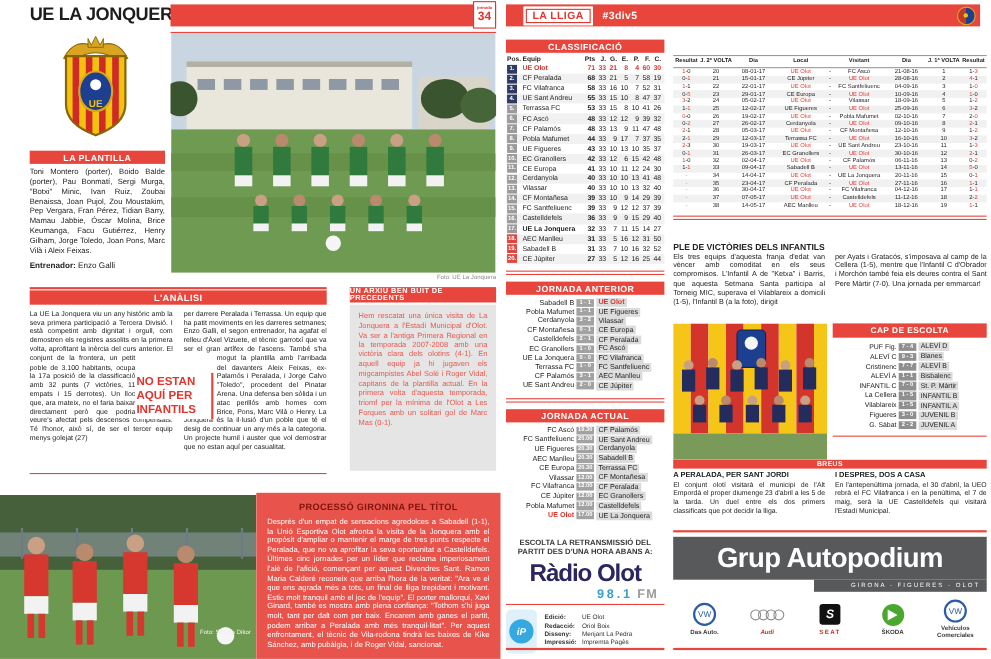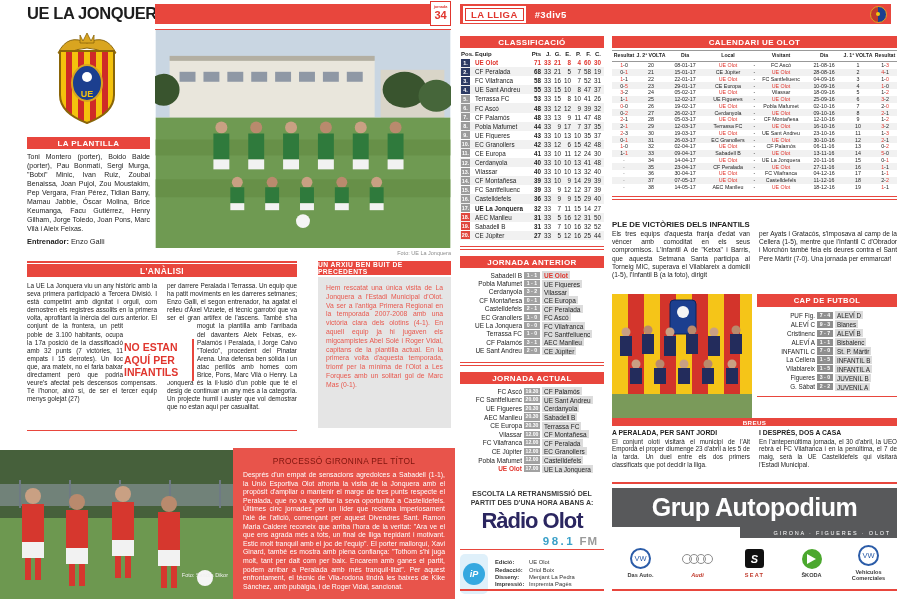--- a/index.html
+++ b/index.html
@@ -14,21 +14,21 @@
 .redline{background:var(--red)}
 .dbl{border-top:1.3px solid var(--red);border-bottom:1.3px solid var(--red)}
 .jtext{text-align:justify;color:var(--ink)}
 .rd{color:var(--redtext)}
 
 #hdr-title{left:27px;top:4px;font-size:16.5px;font-weight:bold;color:#1d1d1d;letter-spacing:-.4px}
 #hdr-bar-left{left:155px;top:4px;width:296px;height:20px}
 #jornada-badge{left:430px;top:1px;width:21px;height:25px;background:#fff;border:1px solid var(--redtext);display:flex;flex-direction:column;align-items:center;justify-content:center;line-height:1}
 #jornada-badge .jl{font-size:3.8px;color:var(--redtext);font-weight:bold}
 #jornada-badge .jn{font-size:11px;color:var(--redtext);font-weight:bold}
-#hdr-bar-right{left:460px;top:4px;width:431px;height:20px;justify-content:flex-start;padding-left:3px}
+#hdr-bar-right{left:460px;top:4px;width:431px;height:20px;justify-content:flex-start;padding-left:16px}
 #lliga-badge{background:#fff;color:var(--redtext);font-weight:bold;font-size:9.5px;padding:2px 7px;border:1px solid #fff;outline:1px solid var(--redtext);outline-offset:-3px}
 #hashtag{margin-left:9px;font-size:9.5px}
 #olot-crest{right:4px;top:2px;width:17px;height:17px;border-radius:50%;border:1.5px solid #d9a520;background:linear-gradient(90deg,#c0392b 50%,#1c3f8f 50%);position:absolute}
 #olot-crest i{position:absolute;left:5px;top:5px;width:4px;height:4px;border-radius:50%;background:#f2c40f}
 
 #crest{left:50px;top:27px}
 
 #plantilla-bar{left:27px;top:137px;width:123px;height:12px;font-size:8px}
 #plantilla-text{left:27px;top:152px;width:123px;font-size:7px;line-height:9px}
 #entrenador{left:27px;top:237px;width:123px;font-size:7.4px;color:var(--ink)}
@@ -45,21 +45,21 @@
 #pull-quote{left:124px;top:339px;width:70px;background:#fff;border-right:2.5px solid var(--red);padding:2px 5px 2px 0;font-size:10.5px;line-height:12.5px;font-weight:bold;color:var(--redtext)}
 #analisi-endline{left:27px;top:430px;width:270px;height:1.2px}
 
 #arxiu-bar{left:318px;top:261px;width:133px;height:14px;font-size:6.7px}
 #arxiu-body{left:318px;top:277px;width:133px;height:151px;background:#e5e5e5;padding:7px 8px;font-size:6.8px;line-height:8.8px;text-align:justify;color:#e8584e}
 
 #photo2{left:0;top:450px;width:233px;height:149px}
 #photo2-credit{left:120px;top:572px;width:108px;text-align:right;font-size:5.5px;color:#f0f0f0}
 
 #processo{left:233px;top:448px;width:222px;height:151px;background:#e8544b;padding:8px 10px}
-#processo-title{font-size:8.4px;font-weight:normal;color:#7d140d;text-align:center;letter-spacing:.3px}
+#processo-title{font-size:8.4px;font-weight:bold;color:#7d140d;text-align:center;letter-spacing:.3px}
 #processo-text{margin-top:5px;font-size:6.9px;line-height:8.6px;text-align:justify;color:#fff}
 
 #clas-bar{left:460px;top:36px;width:144px;height:12px;font-size:8px}
 #clas-table{left:460px;top:50px;width:144px}
 .crow{display:flex;align-items:center;height:9.1px;font-size:6.3px;color:var(--ink);padding-left:1px}
 .crow.alt{background:#f1f1f1}
 .crow.chead{font-weight:bold;height:8px;font-size:6px}
 .c-pos{width:14px;display:flex;align-items:center}
 .pos{width:9px;height:8px;color:#fff;font-size:5.4px;font-weight:bold;display:flex;align-items:center;justify-content:center}
 .z-navy{background:var(--navy)}.z-mid{background:var(--gray)}.z-rel{background:#e0463e}
@@ -740,21 +740,20 @@
           <span class="cv">Menjant La Pedra</span>
         </div>
         <div class="credrow">
           <span class="cl">Impressió:</span>
           <span class="cv">Impremta Pagès</span>
         </div>
       </div>
   </div>
   <div class="abs redline" id="line-credits"></div>
 
-  <div class="abs bar" id="cal-bar">CALENDARI UE OLOT</div>
   <div class="abs" id="cal-table">
       <div class="calrow calhead">
         <span class="cal-r">Resultat</span>
         <span class="cal-j">J. 2ª VOLTA</span>
         <span class="cal-d">Dia</span>
         <span class="cal-t">Local</span>
         <span class="cal-x"></span>
         <span class="cal-t">Visitant</span>
         <span class="cal-d">Dia</span>
         <span class="cal-j">J. 1ª VOLTA</span>
@@ -1035,21 +1034,21 @@
         </g>
       <g transform="translate(114,66)">
           <circle cx="6" cy="4" r="4.5" fill="#c9a083"></circle>
           <rect y="8" width="12" height="16" fill="#232c5c"></rect>
         </g>
     </g>
     <rect y="100" width="140" height="24" fill="#7a9a5a"></rect>
   </svg>
   <div class="abs" id="photo3-credit">Foto: Isaac Planells</div>
 
-  <div class="abs bar" id="cap-bar">CAP DE FUTBOL</div>
+  <div class="abs bar" id="cap-bar">CAP DE ESCOLTA</div>
   <div class="abs" id="cap-list">
       <div class="mrow">
         <span class="mh">PUF Fig.</span>
         <span class="badge">7 - 4</span>
         <span class="ma"><span class="chip">ALEVÍ D</span></span>
       </div>
       <div class="mrow">
         <span class="mh">ALEVÍ C</span>
         <span class="badge">9 - 3</span>
         <span class="ma"><span class="chip">Blanes</span></span>

